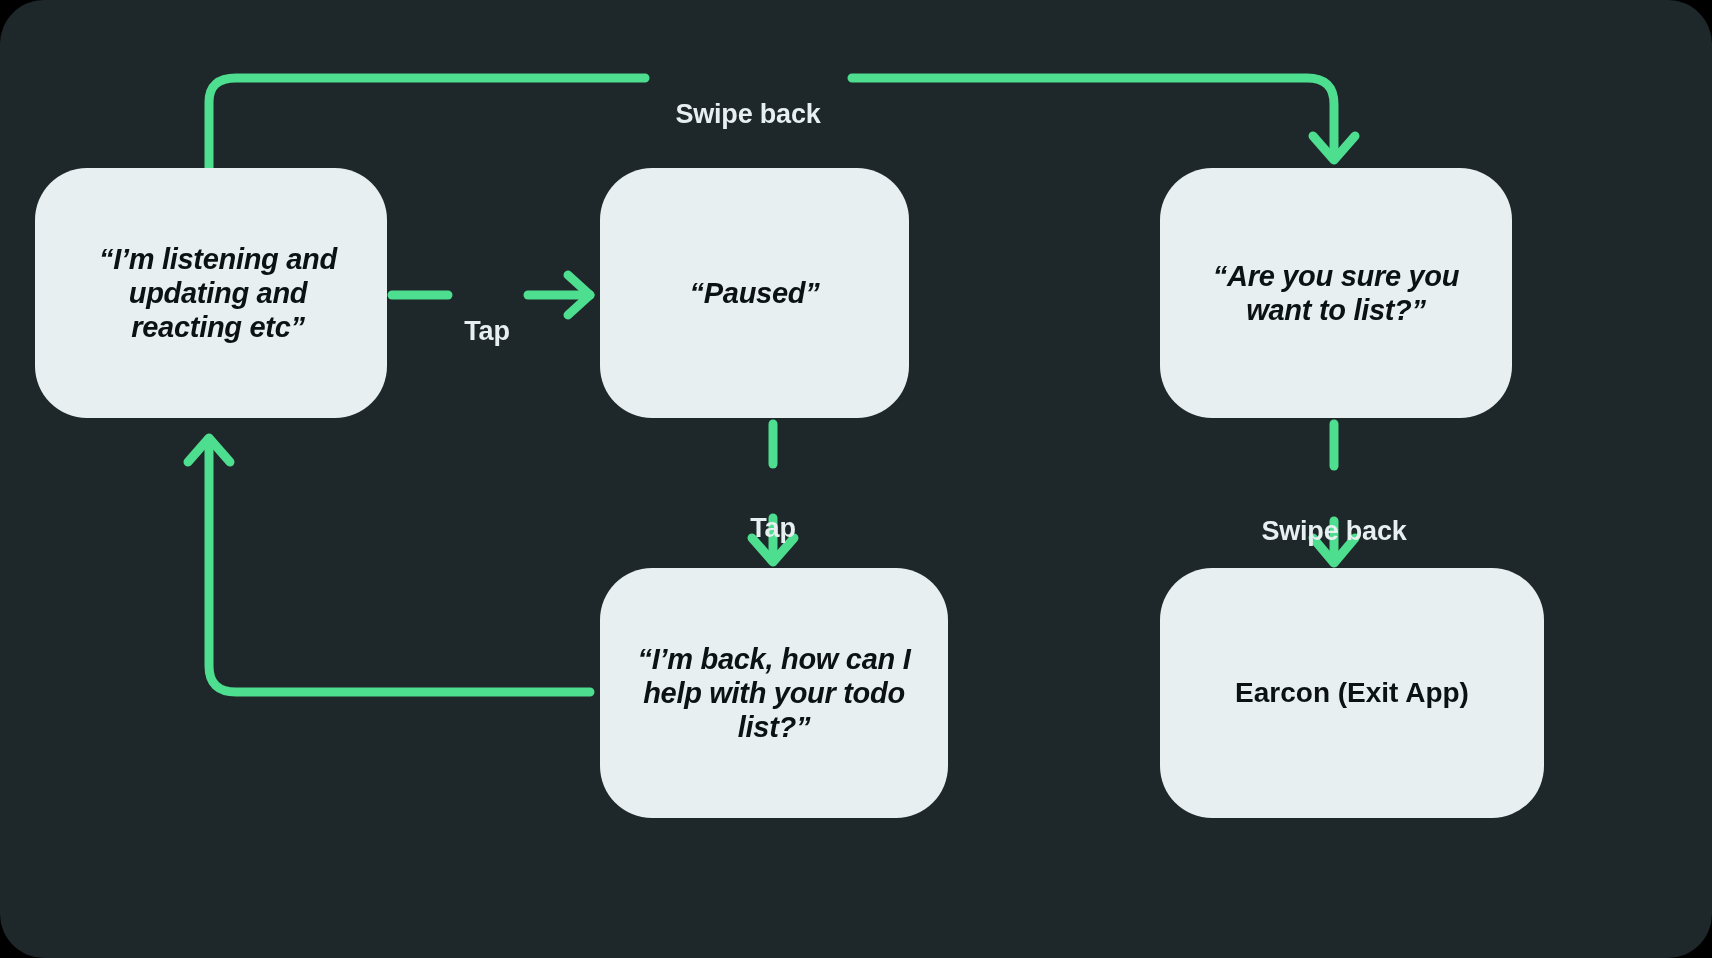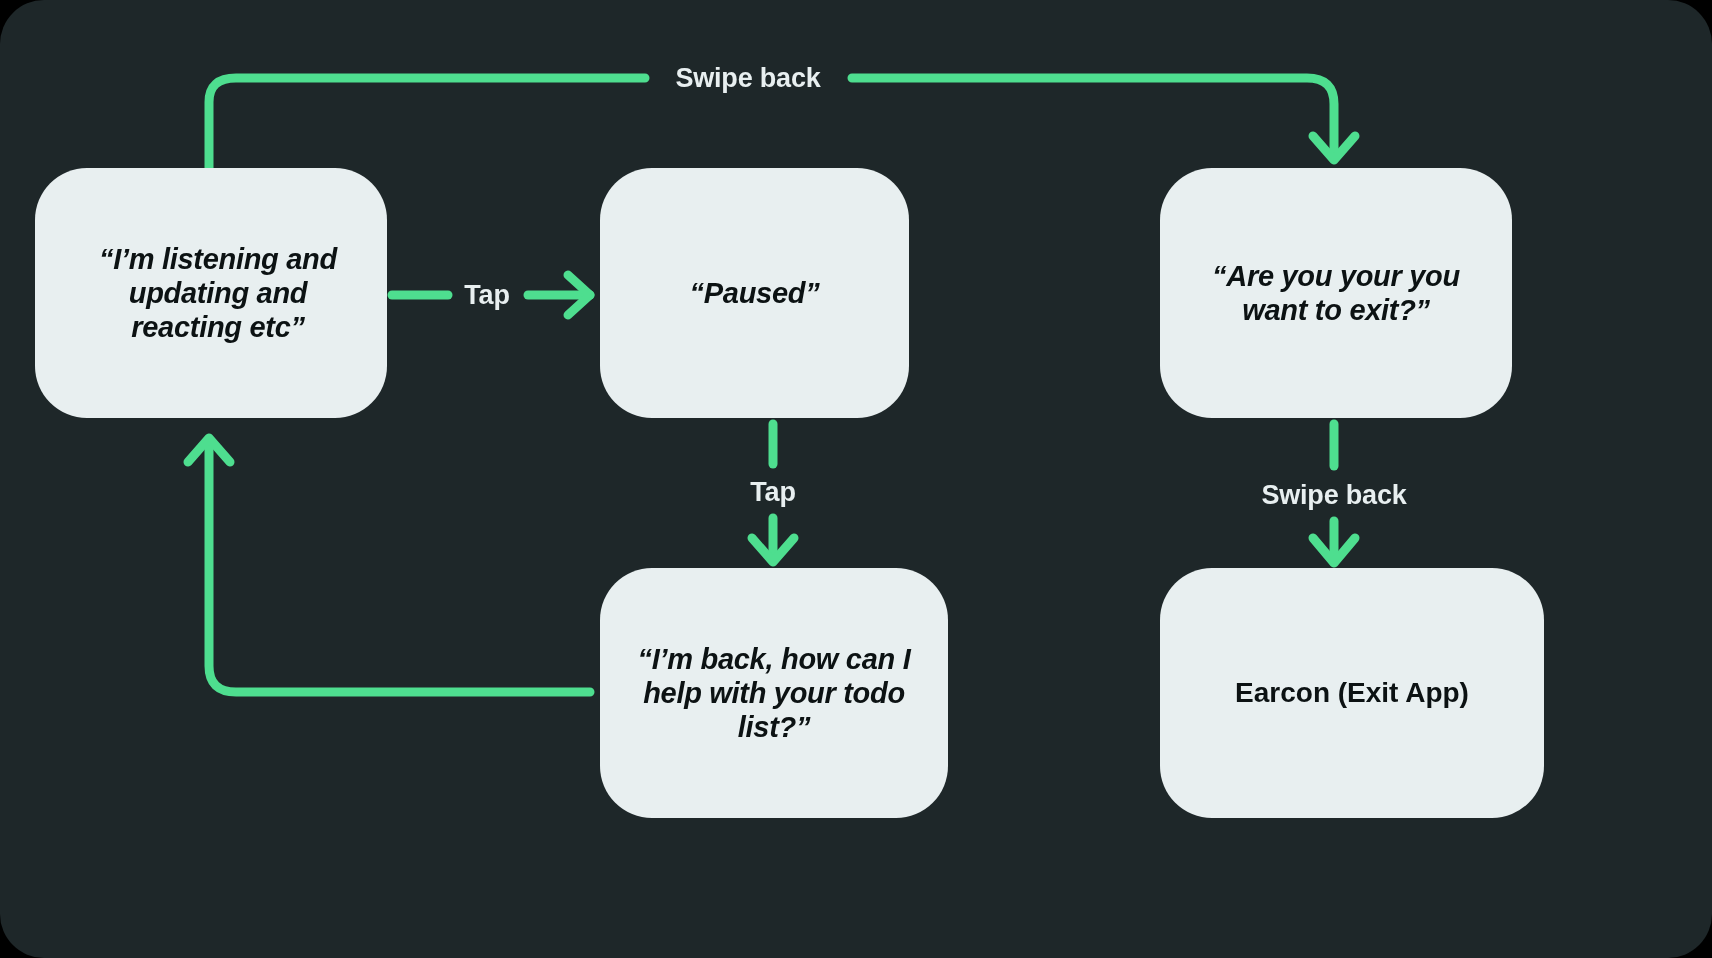--- a/index.html
+++ b/index.html
@@ -66,20 +66,21 @@
     position: absolute;
     font-family: "Liberation Sans", sans-serif;
     font-weight: bold;
     font-style: normal;
     font-size: 27px;
     color: #e8eff0;
     letter-spacing: -0.2px;
     white-space: nowrap;
     transform: translate(-50%, -50%);
     text-align: center;
+    margin-top: 36px;
   }
 </style>
 </head>
 <body>
 
 <div id="stage">
   <div id="frame">
 
     <svg id="edges" viewBox="0 0 1712 958" aria-hidden="true">
       <g fill="none" stroke="#4ede8f" stroke-width="9" stroke-linecap="round" stroke-linejoin="round">
@@ -107,21 +108,21 @@
 
     <div class="node" style="left:35px; top:168px; width:352px; height:250px;padding-left:36px;">
       <div class="node-label">“I’m listening and updating and reacting etc”</div>
     </div>
 
     <div class="node" style="left:600px; top:168px; width:309px; height:250px;">
       <div class="node-label">“Paused”</div>
     </div>
 
     <div class="node" style="left:1160px; top:168px; width:352px; height:250px;">
-      <div class="node-label">“Are you your you want to exit?”</div>
+      <div class="node-label">“Are you sure you want to list?”</div>
     </div>
 
     <div class="node" style="left:600px; top:568px; width:348px; height:250px;">
       <div class="node-label">“I’m back, how can I help with your todo list?”</div>
     </div>
 
     <div class="node" style="left:1160px; top:568px; width:384px; height:250px;">
       <div class="node-label plain">Earcon (Exit App)</div>
     </div>
 

